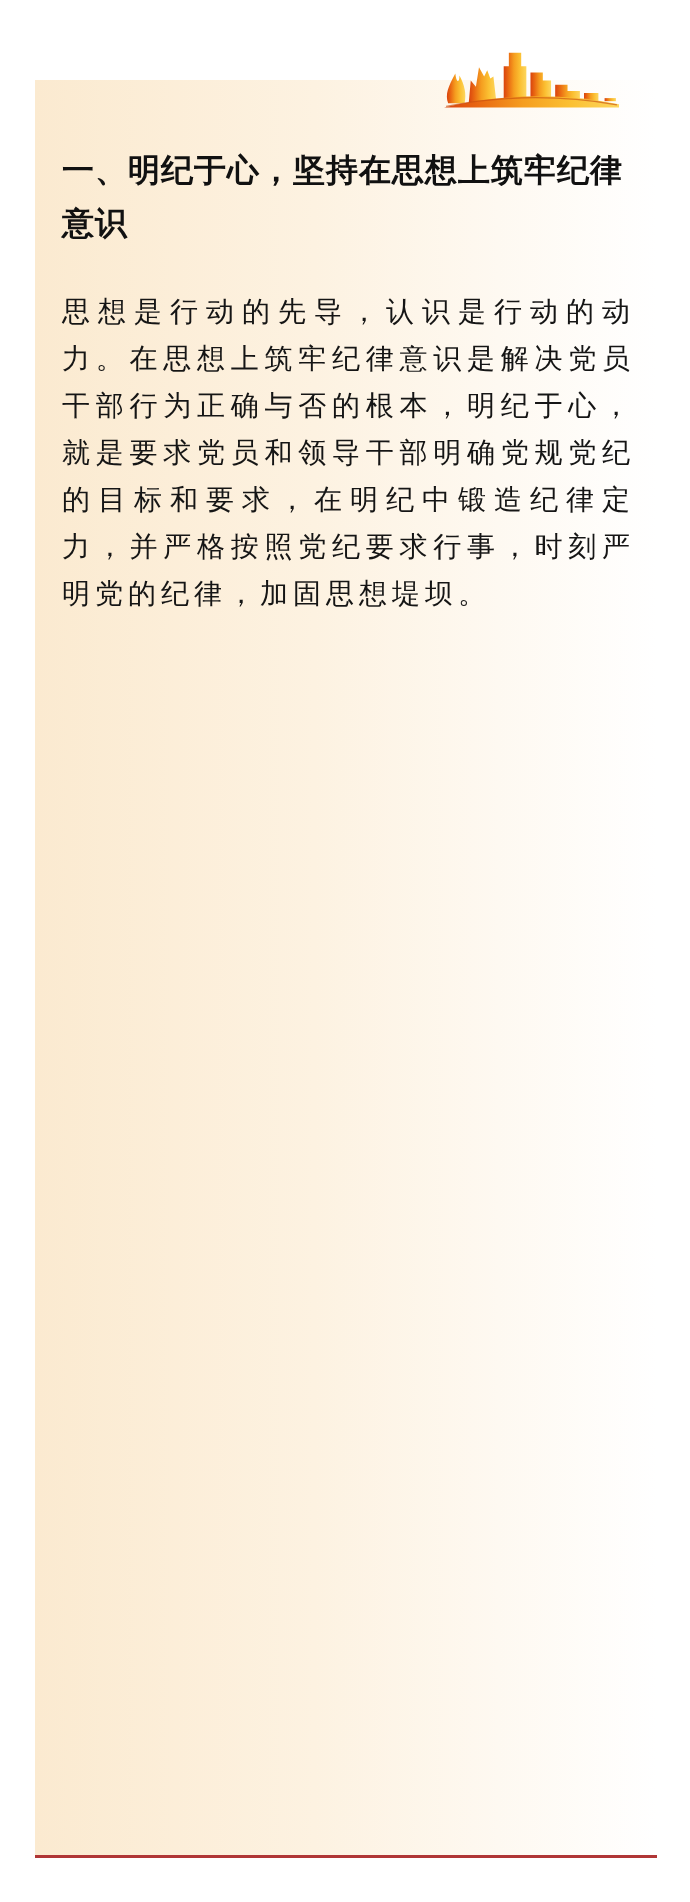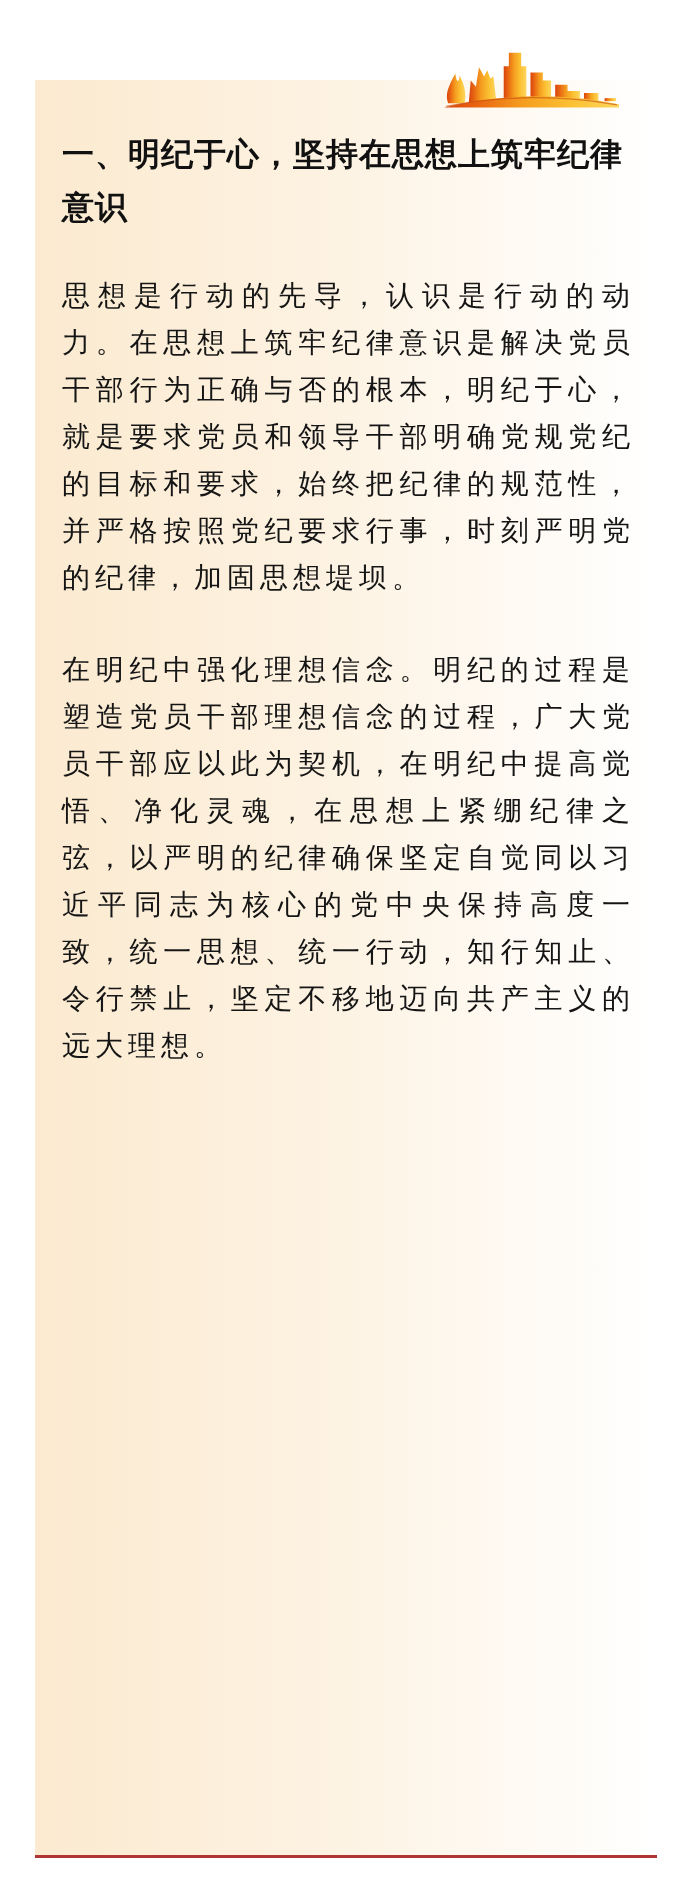--- a/index.html
+++ b/index.html
@@ -32,21 +32,21 @@
     background: #b03636;
   }
   .skyline {
     position: absolute;
     top: -35px;
     right: 38px;
     width: 175px;
     height: 63px;
   }
   h1.heading {
-    margin: 0 0 38px 0;
+    margin: 16px 0 38px 0;
     font-size: 32px;
     line-height: 53px;
     letter-spacing: 1px;
     font-weight: 700;
     color: #111111;
   }
   p.para {
     margin: 0 0 45px 0;
     font-size: 28px;
     line-height: 47px;
@@ -88,20 +88,19 @@
       <path d="M136,56 L136,46 L150,46 L150,56 Z"></path>
       <path d="M156,51 L167,51 L167,54 L156,54 Z"></path>
 
       <path d="M0,60 Q85,40 170,57 L170,60 Z"></path>
     </g>
     <path d="M2,59 Q85,43 168,57.5" fill="none" stroke="#c8500f" stroke-width="1.2" opacity="0.65"></path>
   </svg>
 
   <h1 class="heading">一、明纪于心，坚持在思想上筑牢纪律意识</h1>
 
-  <p class="para">思想是行动的先导，认识是行动的动力。在思想上筑牢纪律意识是解决党员干部行为正确与否的根本，明纪于心，就是要求党员和领导干部明确党规党纪的目标和要求，始终把纪律的规范性，并严格按照党纪要求行事，时刻严明党的纪律，加固思想堤坝。</p>
+  <p class="para">思想是行动的先导，认识是行动的动力。在思想上筑牢纪律意识是解决党员干部行为正确与否的根本，明纪于心，就是要求党员和领导干部明确党规党纪的目标和要求，在明纪中锻造纪律定力，并严格按照党纪要求行事，时刻严明党的纪律，加固思想堤坝。</p>
 
-  <p class="para">在明纪中强化理想信念。明纪的过程是塑造党员干部理想信念的过程，广大党员干部应以此为契机，在明纪中提高觉悟、净化灵魂，在思想上紧绷纪律之弦，以严明的纪律确保坚定自觉同以习近平同志为核心的党中央保持高度一致，统一思想、统一行动，知行知止、令行禁止，坚定不移地迈向共产主义的远大理想。</p>
 
 
 
   <div class="bottom-line"></div>
 </div>
 
 </body></html>

